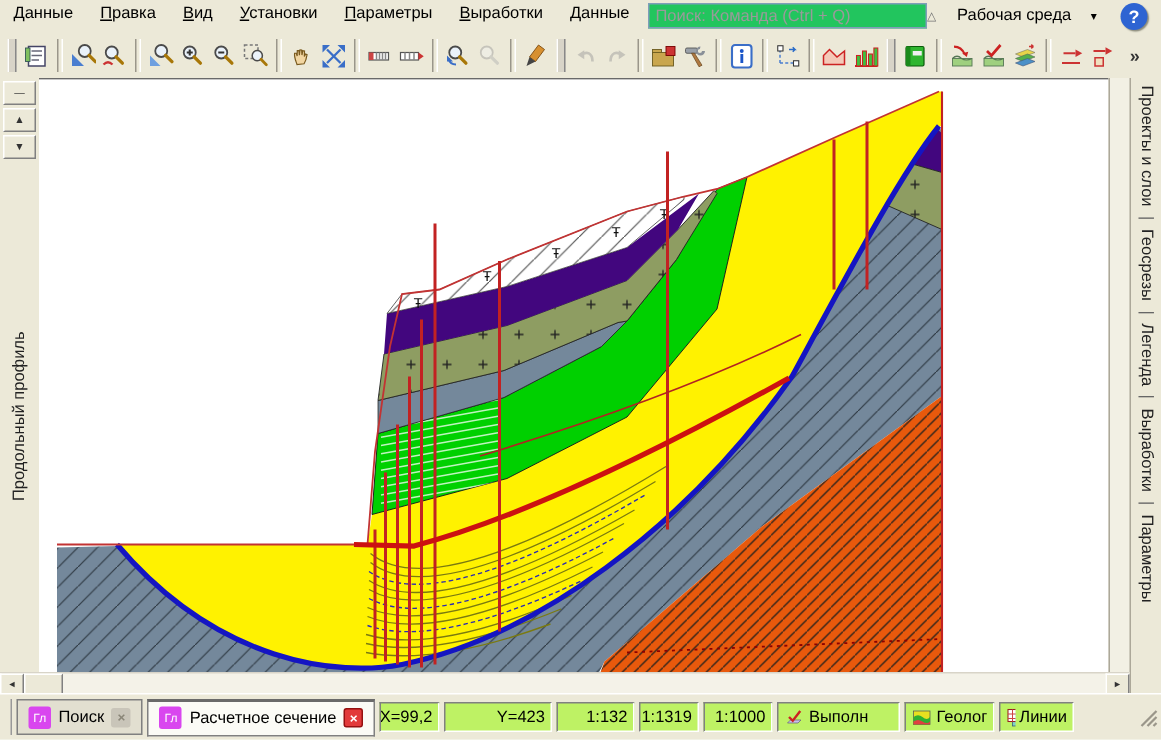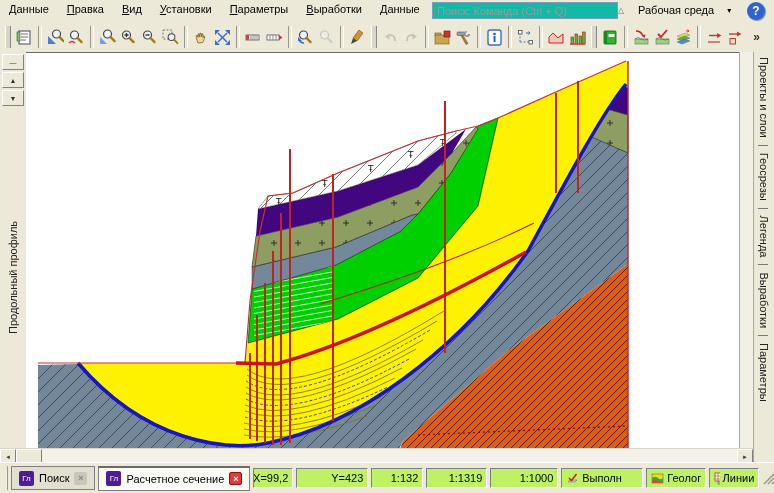--- a/index.html
+++ b/index.html
@@ -5,21 +5,21 @@
   html,body{margin:0;padding:0}
   body{width:774px;height:493px;position:relative;font-family:"Liberation Sans",sans-serif;
        font-size:11px;background:#ECE9D8;overflow:hidden;color:#000}
 
   
   .menubar{position:absolute;top:0;left:0;right:0;height:22px;display:flex;
            background:#ECE9D8;border-bottom:1px solid #6d28d9}
   .menu-item{padding:3px 9px;cursor:default;white-space:nowrap}
   .menu-item::first-letter{text-decoration:underline}
   .searchbox{position:absolute;left:432px;top:2px;width:176px;height:15px;border:1px solid #7F9DB9;
-             background:#14b8a6;font-family:"Liberation Sans",sans-serif;font-size:11px;color:#444;padding:0 4px}
+             background:#22c55e;font-family:"Liberation Sans",sans-serif;font-size:11px;color:#444;padding:0 4px}
   .searchbox::placeholder{color:#9a9a9a}
   .mini-drop{position:absolute;left:618px;top:6px;font-size:8px;color:#777}
   .ws{position:absolute;left:638px;top:4px;display:flex;align-items:center;gap:13px}
   .ws-caret{font-size:8px}
   .help{position:absolute;left:747px;top:2px;width:18px;height:18px;border-radius:50%;
         background:#2E64D2;color:#fff;font-weight:bold;font-size:12px;display:flex;
         align-items:center;justify-content:center;box-shadow:1px 1px 1px #8a8a7a}
 
   
   .toolbar{position:absolute;top:22px;left:0;right:0;height:30px;background:#ECE9D8;display:flex;
@@ -56,21 +56,21 @@
   .sthumb{width:24px;height:13px;border:1px solid;border-color:#fff #808080 #808080 #fff;background:#ECE9D8;flex:none}
   .sright{margin-left:auto}
 
   
   .bottombar{position:absolute;left:0;top:462px;width:774px;height:31px;background:#ECE9D8;
              border-top:1px solid #fff;display:flex;align-items:center;padding:0 2px;gap:3px;box-sizing:border-box}
   .stub{width:5px;height:24px;border-right:1px solid #999;flex:none}
   .vtab{height:22px;display:flex;align-items:center;gap:5px;padding:0 7px;border:1px solid #808080;
         background:#E2DFD0;flex:none}
   .vtab.active{background:#FBFBF6;border-top:2px solid #6a6a6a}
-  .gl{width:15px;height:15px;background:#4c1d95;color:#fff;font-size:8px;font-weight:normal;display:flex;
+  .gl{width:15px;height:15px;background:#d946ef;color:#fff;font-size:8px;font-weight:normal;display:flex;
       align-items:center;justify-content:center;border-radius:2px;flex:none}
   .closeb{width:13px;height:13px;background:#C9C5B9;color:#8a8678;font-size:9px;font-weight:bold;
           display:flex;align-items:center;justify-content:center;border-radius:2px;flex:none}
   .closeb.red{background:#E23A3A;color:#fff;border:1px solid #951010;box-sizing:border-box}
   .cell{height:20px;border:1px solid;border-color:#808080 #fff #fff #808080;padding:0 4px;display:flex;
         align-items:center;background:#bef264;box-sizing:border-box;flex:none;gap:3px;overflow:hidden;white-space:nowrap}
   .cell.num{justify-content:flex-end}
   .grip-corner{margin-left:auto;flex:none}
 </style>
 </head>
@@ -468,22 +468,22 @@
 
   <div class="vtab active">
     <span class="gl">Гл</span>
     <span>Расчетное сечение</span>
     <span class="closeb red">×</span>
   </div>
 
   <div class="cell num" style="width:40px">X=99,2</div>
   <div class="cell num" style="width:72px">Y=423</div>
   <div class="cell num" style="width:52px">1:132</div>
-  <div class="cell num" style="width:61px">1:1319</div>
-  <div class="cell num" style="width:68px">1:1000</div>
+  <div class="cell num" style="width:40px">1:1319</div>
+  <div class="cell num" style="width:46px">1:1000</div>
 
   <div class="cell" style="width:82px">
     <svg width="13" height="13">
         <path d="M2,10 l7,0 2,-2 -7,0 z" fill="#C9C0E8" stroke="#667" stroke-width="0.5"></path>
         <path d="M3,6 l2.5,2.5 5,-6.5" fill="none" stroke="#C22" stroke-width="1.6"></path>
       </svg>
     <span>Выполн</span>
   </div>
   <div class="cell" style="width:60px">
     <svg width="13" height="13">

